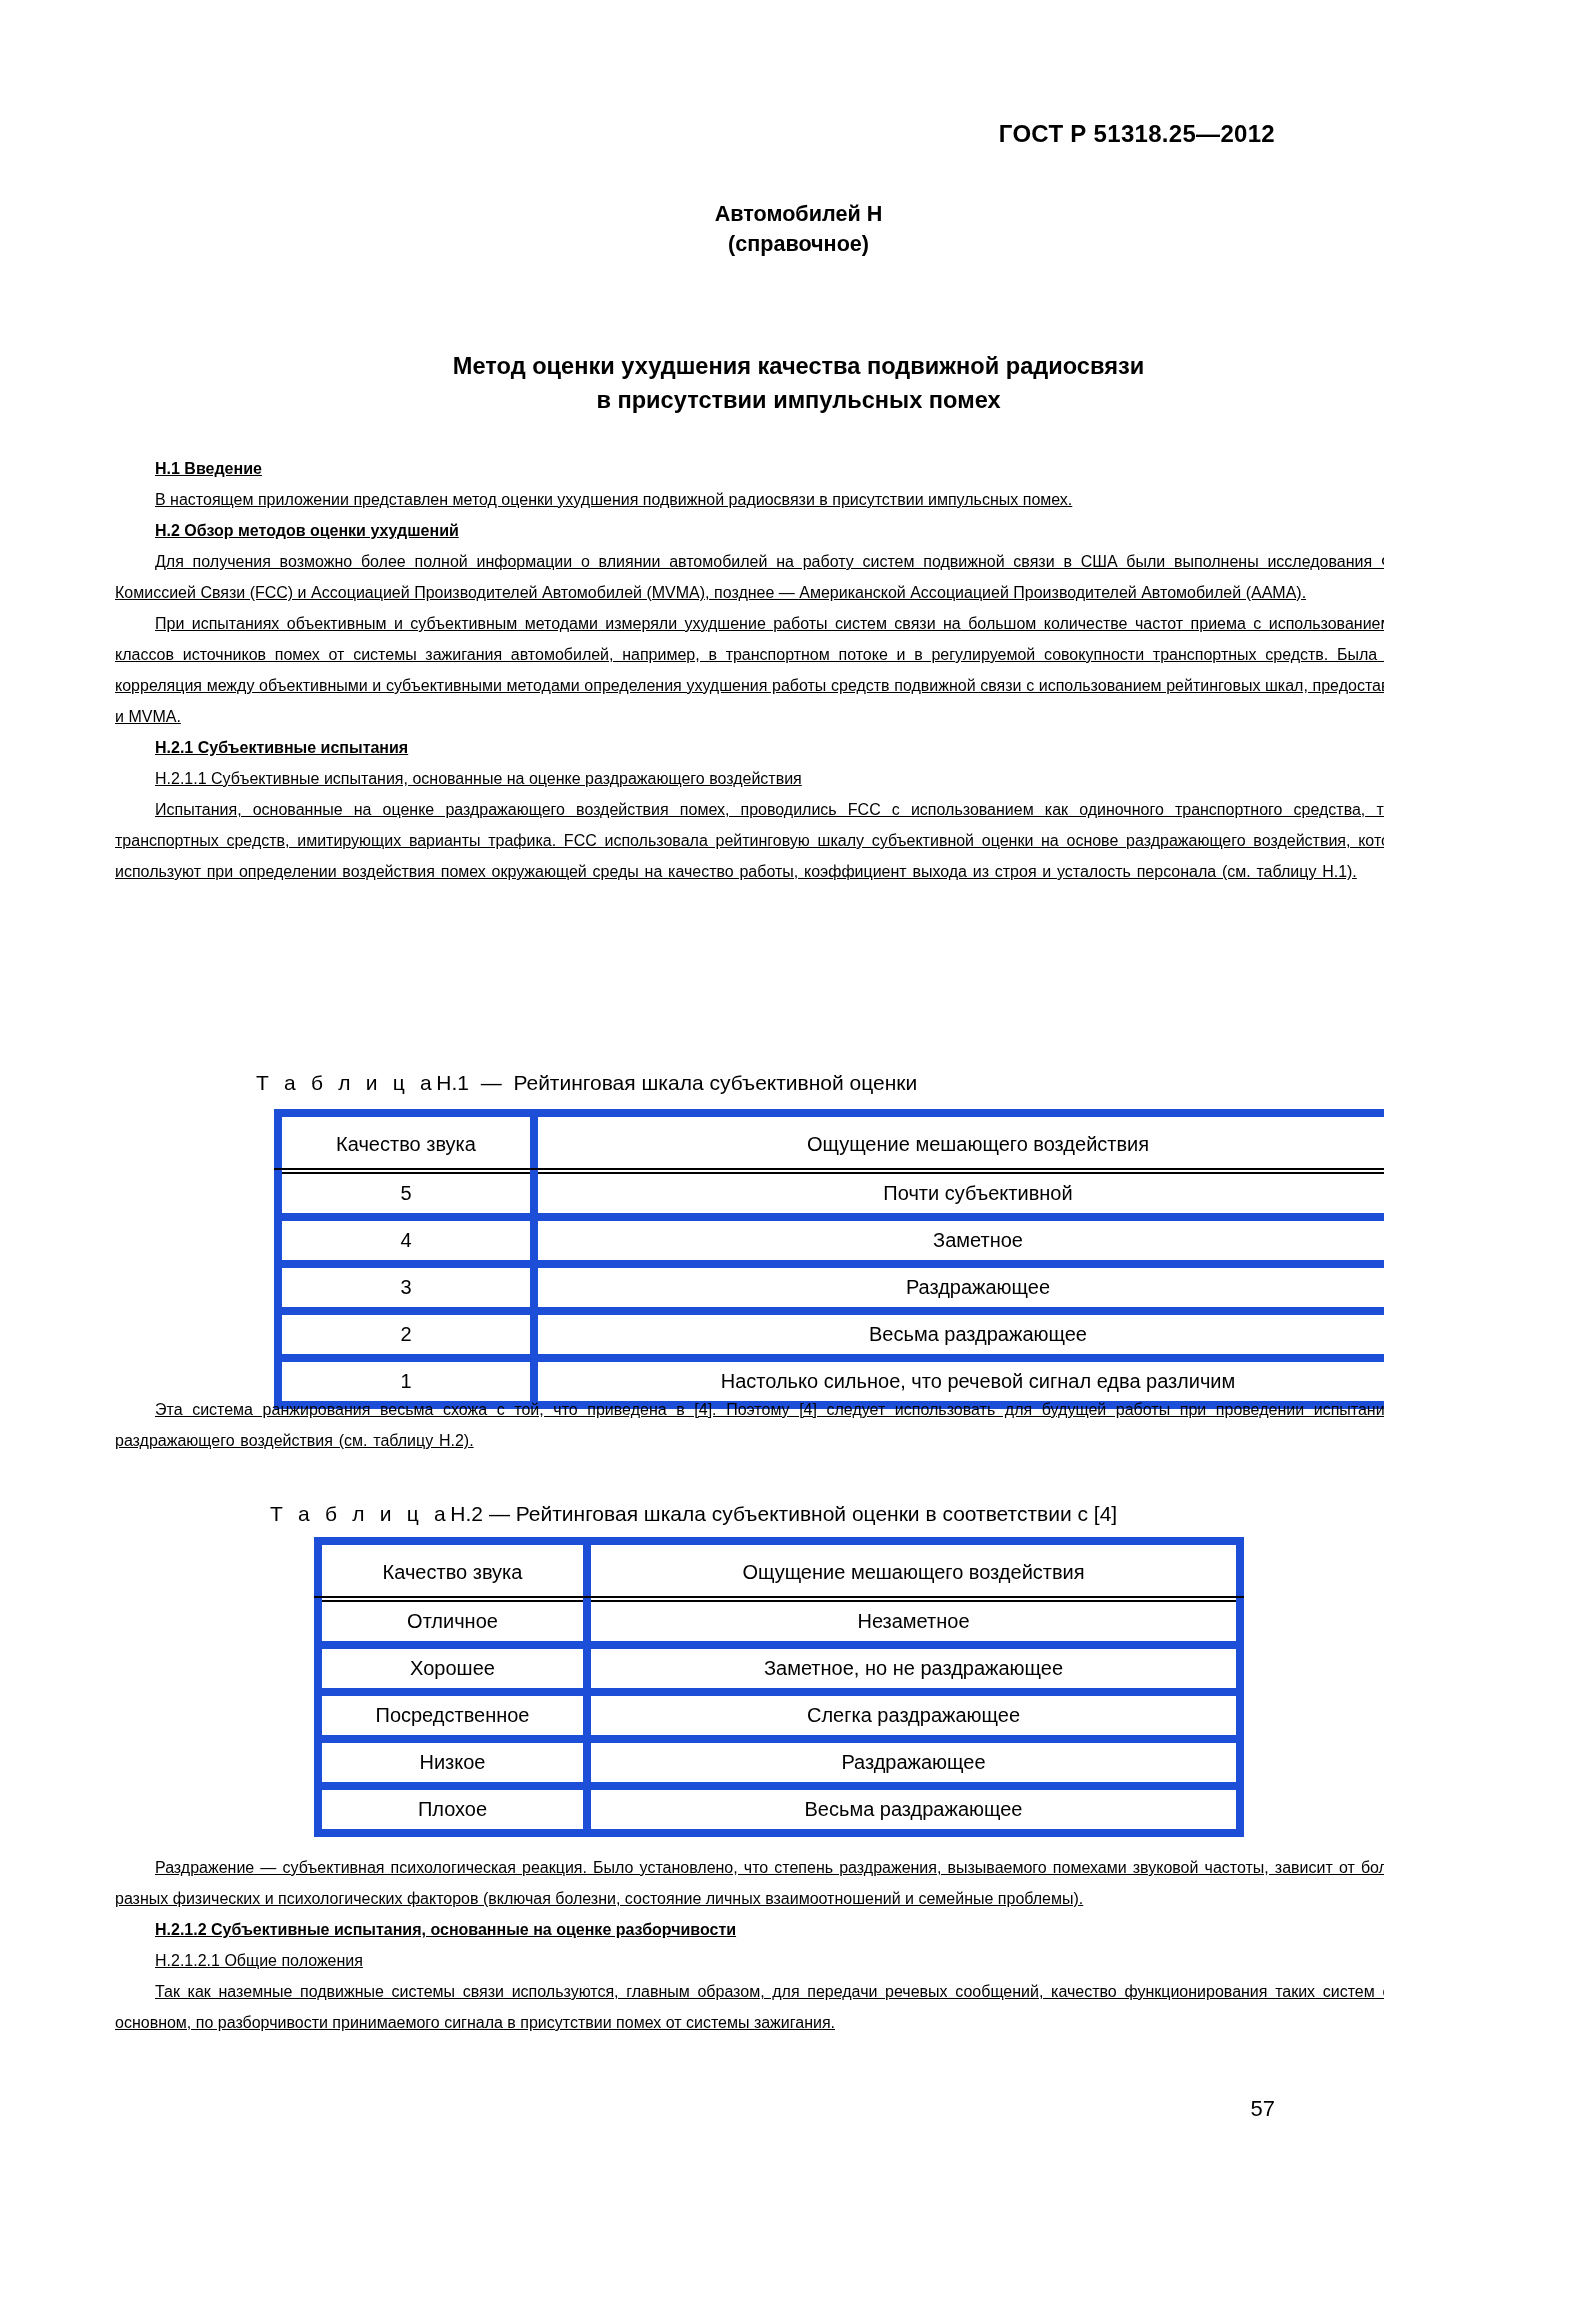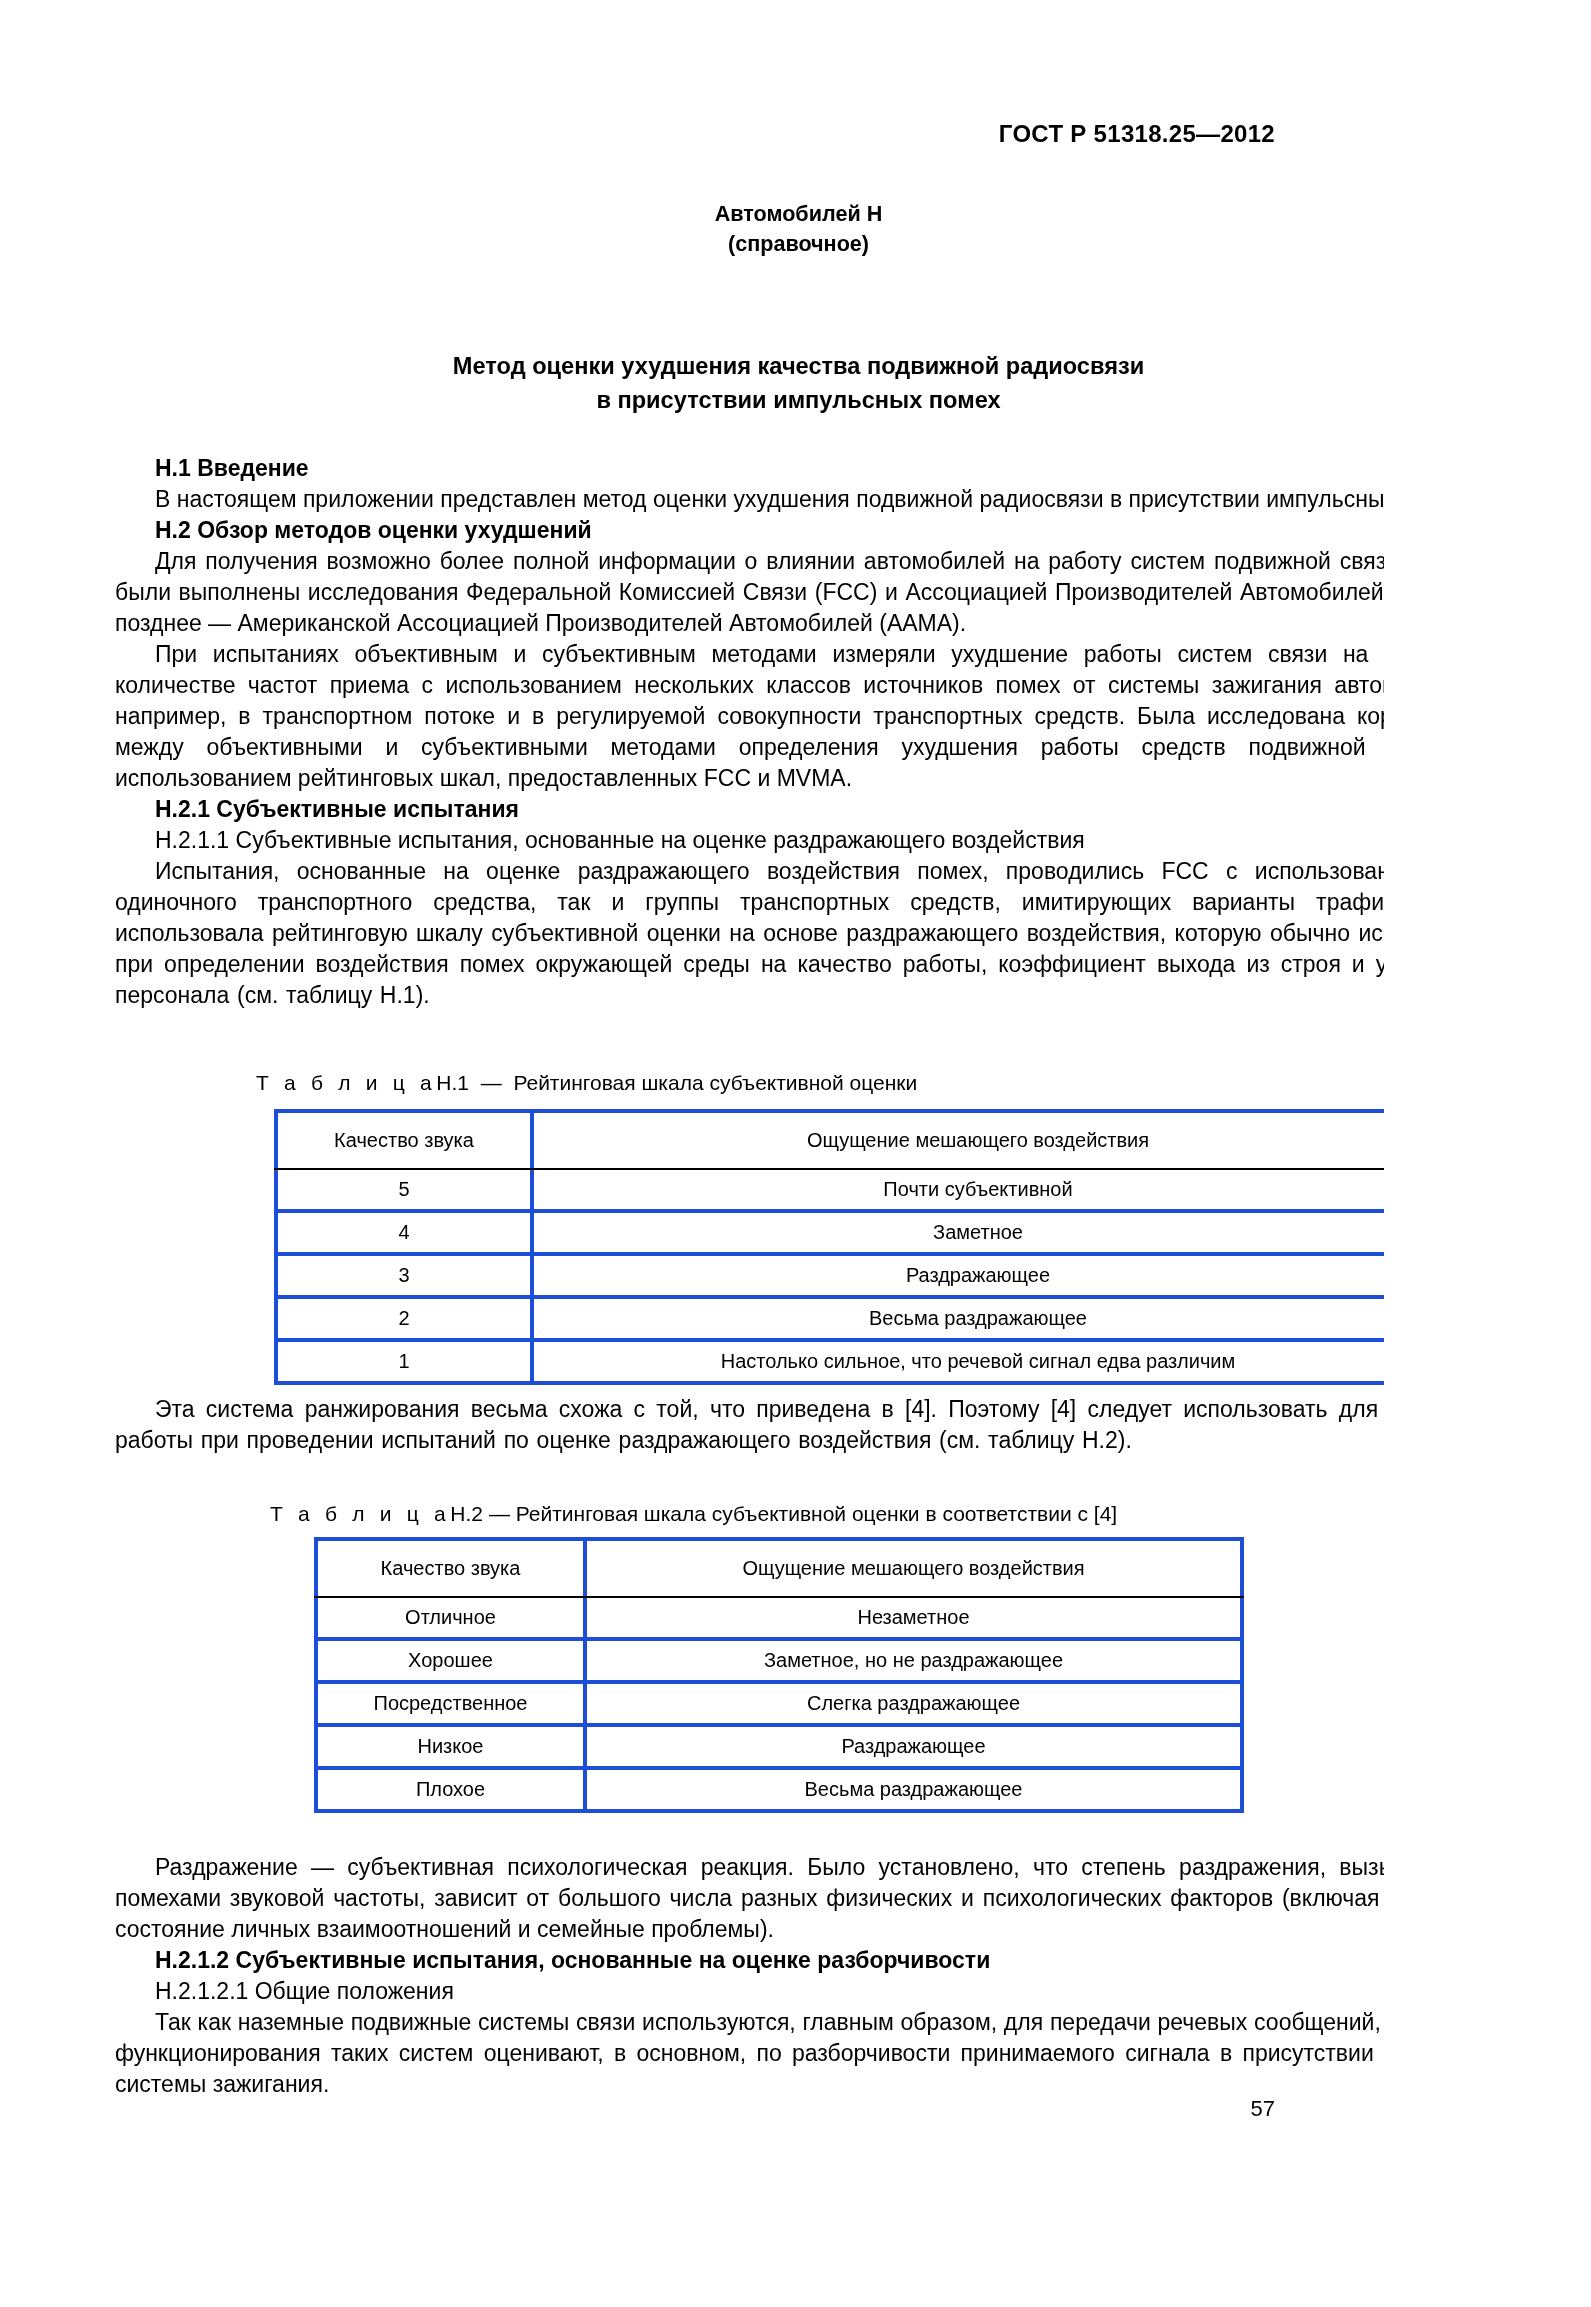--- a/index.html
+++ b/index.html
@@ -64,24 +64,25 @@
     line-height: 1.42;
   }
   .main-title .line { display: block; }
 
   
   .body-flow {
     position: absolute;
     top: 453px;
     left: 0;
     width: 1367px;
-    font-size: 23px;
+    font-size: 16px;
     line-height: 31px;
     text-align: justify;
     text-justify: inter-word;
+    text-decoration: underline;
   }
   .h-sub {
     font-weight: 700;
     text-indent: 40px;
     margin: 0;
     text-align: left;
   }
   .h-plain {
     font-weight: 400;
     text-indent: 40px;
@@ -109,21 +110,21 @@
 
   
   table.gost {
     border-collapse: collapse;
     table-layout: fixed;
     font-size: 20px;
     background: #fff;
   }
   table.gost th,
   table.gost td {
-    border: 4px solid #1d4ed8;
+    border: 8px solid #1d4ed8;
     text-align: center;
     vertical-align: middle;
     font-weight: 400;
     padding: 0 6.7px;
   }
   table.gost thead th {
     height: 55px;
     border-bottom: 2px solid #000;
   }
   table.gost tbody tr:first-child td {

